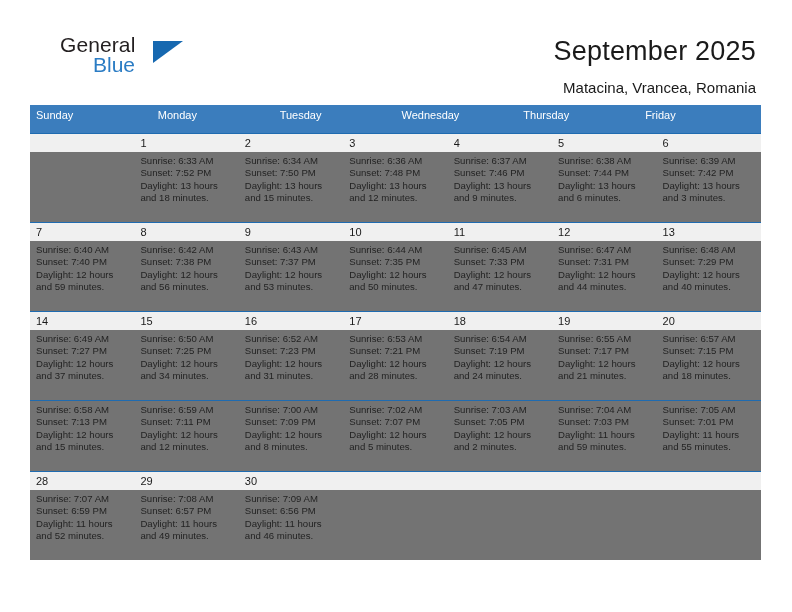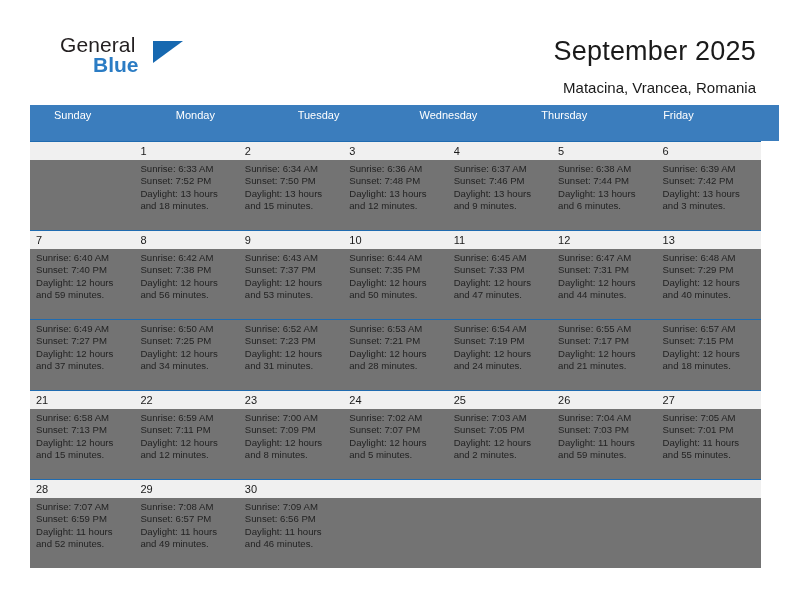--- a/index.html
+++ b/index.html
@@ -47,21 +47,20 @@
     color: #231f20;
     font-family: "Liberation Sans", sans-serif;
   }
   .logo-blue {
     position: absolute;
     left: 33px;
     top: 20px;
     font-size: 21px;
     color: #2b7cc4;
     font-family: "Liberation Sans", sans-serif;
-    font-weight: bold;
   }
   .logo-triangle {
     position: absolute;
     left: 93px;
     top: 8px;
     width: 0;
     height: 0;
     border-left: 30px solid #1668b0;
     border-bottom: 22px solid transparent;
   }
@@ -93,23 +92,22 @@
   .calendar {
     position: absolute;
     left: 30px;
     top: 105px;
     width: 731px;
   }
 
   .weekdays {
     display: flex;
     width: 731px;
-    height: 36px;
+    height: 28px;
     background: #3b7dbd;
-    padding-left: 18px;
   }
   .weekday {
     flex: 1 1 0;
     color: #ffffff;
     font-size: 11px;
     line-height: 20px;
     padding-left: 6px;
     box-sizing: border-box;
     white-space: nowrap;
     font-family: "Liberation Sans", sans-serif;
@@ -293,20 +291,29 @@
         <div class="day-detail">
           <div>Sunrise: 6:48 AM</div>
           <div>Sunset: 7:29 PM</div>
           <div>Daylight: 12 hours</div>
           <div>and 40 minutes.</div>
         </div>
       </div>
     </div>
 
     <div class="week">
+      <div class="week-numbers">
+        <div class="day-number">14</div>
+        <div class="day-number">15</div>
+        <div class="day-number">16</div>
+        <div class="day-number">17</div>
+        <div class="day-number">18</div>
+        <div class="day-number">19</div>
+        <div class="day-number">20</div>
+      </div>
       <div class="week-details">
         <div class="day-detail">
           <div>Sunrise: 6:49 AM</div>
           <div>Sunset: 7:27 PM</div>
           <div>Daylight: 12 hours</div>
           <div>and 37 minutes.</div>
         </div>
         <div class="day-detail">
           <div>Sunrise: 6:50 AM</div>
           <div>Sunset: 7:25 PM</div>
@@ -340,29 +347,20 @@
         <div class="day-detail">
           <div>Sunrise: 6:57 AM</div>
           <div>Sunset: 7:15 PM</div>
           <div>Daylight: 12 hours</div>
           <div>and 18 minutes.</div>
         </div>
       </div>
     </div>
 
     <div class="week">
-      <div class="week-numbers">
-        <div class="day-number">21</div>
-        <div class="day-number">22</div>
-        <div class="day-number">23</div>
-        <div class="day-number">24</div>
-        <div class="day-number">25</div>
-        <div class="day-number">26</div>
-        <div class="day-number">27</div>
-      </div>
       <div class="week-details">
         <div class="day-detail">
           <div>Sunrise: 6:58 AM</div>
           <div>Sunset: 7:13 PM</div>
           <div>Daylight: 12 hours</div>
           <div>and 15 minutes.</div>
         </div>
         <div class="day-detail">
           <div>Sunrise: 6:59 AM</div>
           <div>Sunset: 7:11 PM</div>

